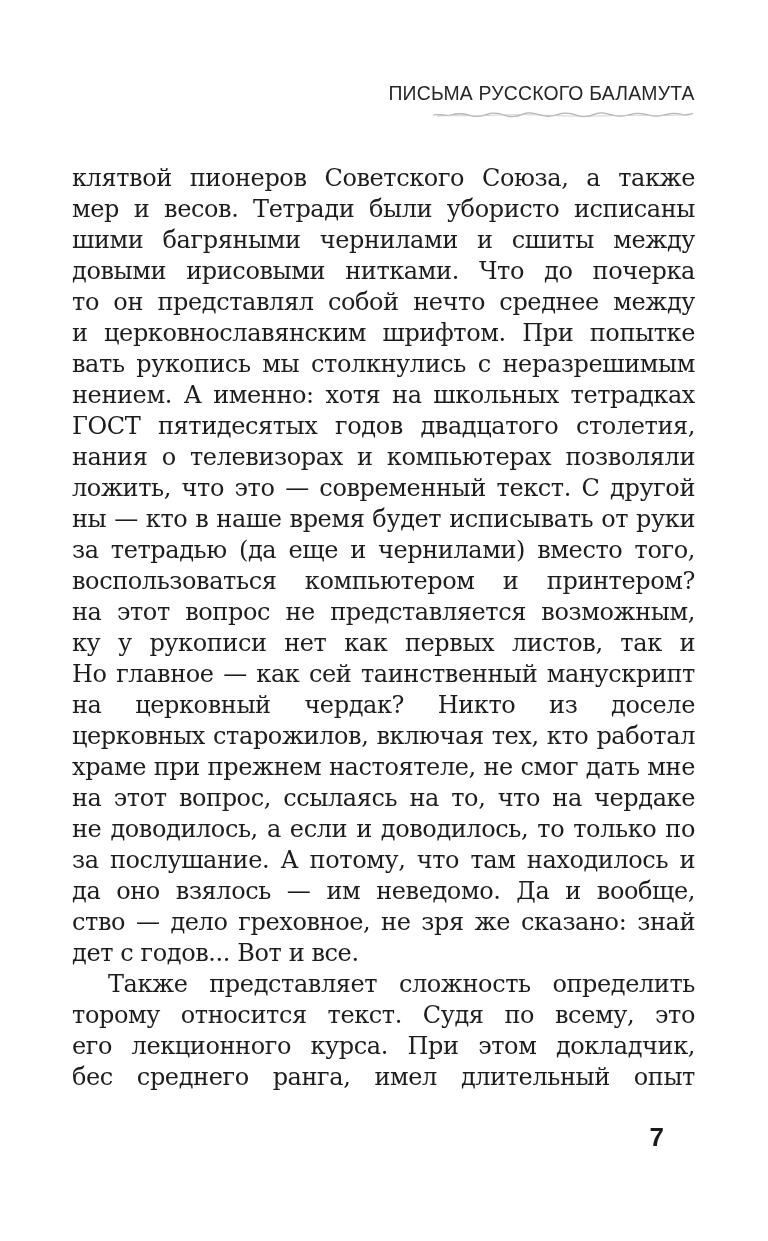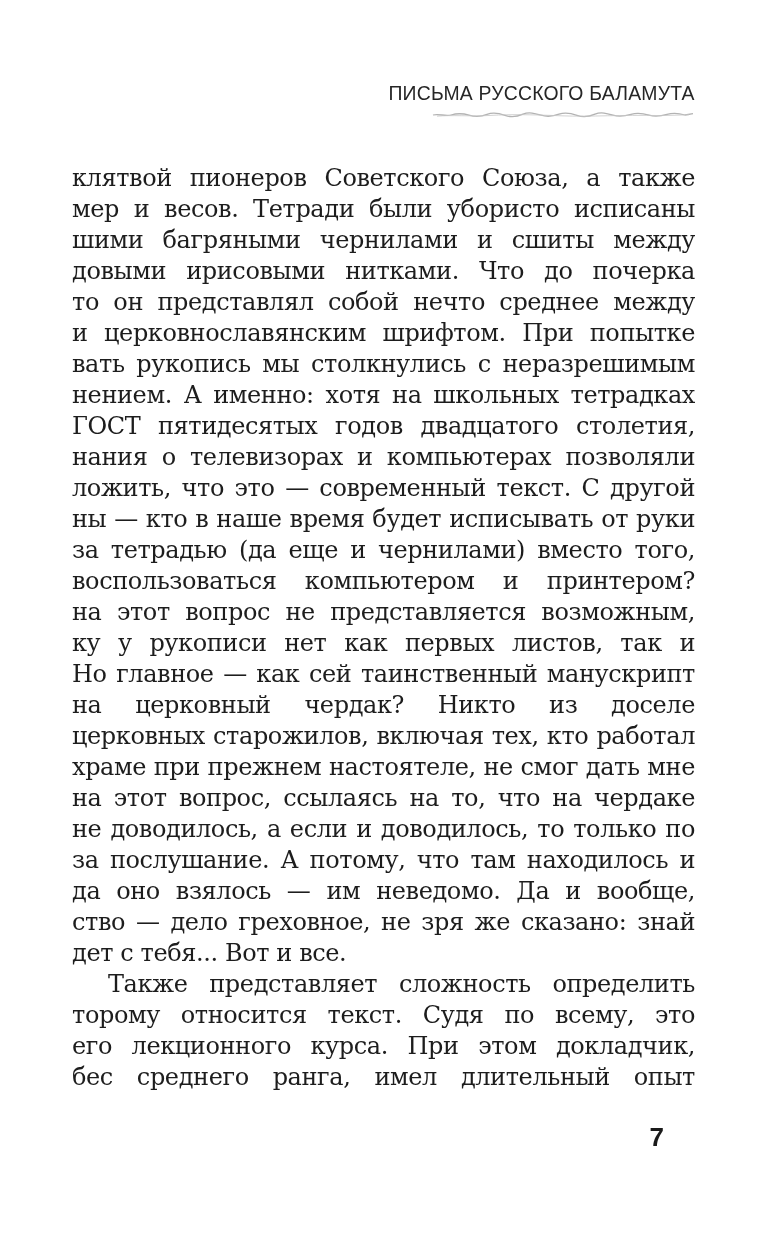--- a/index.html
+++ b/index.html
@@ -98,21 +98,21 @@
       <div class="line">ку у рукописи нет как первых листов, так и последних.</div>
       <div class="line">Но главное — как сей таинственный манускрипт попал</div>
       <div class="line">на церковный чердак? Никто из доселе здравствующих</div>
       <div class="line">церковных старожилов, включая тех, кто работал в оном</div>
       <div class="line">храме при прежнем настоятеле, не смог дать мне ответа</div>
       <div class="line">на этот вопрос, ссылаясь на то, что на чердаке им бывать</div>
       <div class="line">не доводилось, а если и доводилось, то только по делу,</div>
       <div class="line">за послушание. А потому, что там находилось и отку-</div>
       <div class="line">да оно взялось — им неведомо. Да и вообще, любопыт-</div>
       <div class="line">ство — дело греховное, не зря же сказано: знай себя и бу-</div>
-      <div class="line no-just">дет с тебя... Вот и все.</div>
+      <div class="line no-just">дет с годов... Вот и все.</div>
       <div class="line indent">Также представляет сложность определить жанр, к ко-</div>
       <div class="line">торому относится текст. Судя по всему, это конспект неко-</div>
       <div class="line">его лекционного курса. При этом докладчик, судя по всему,</div>
       <div class="line">бес среднего ранга, имел длительный опыт деятельности</div>
     </div>
 
   <div class="page-number">7</div>
 
 </div>
 

